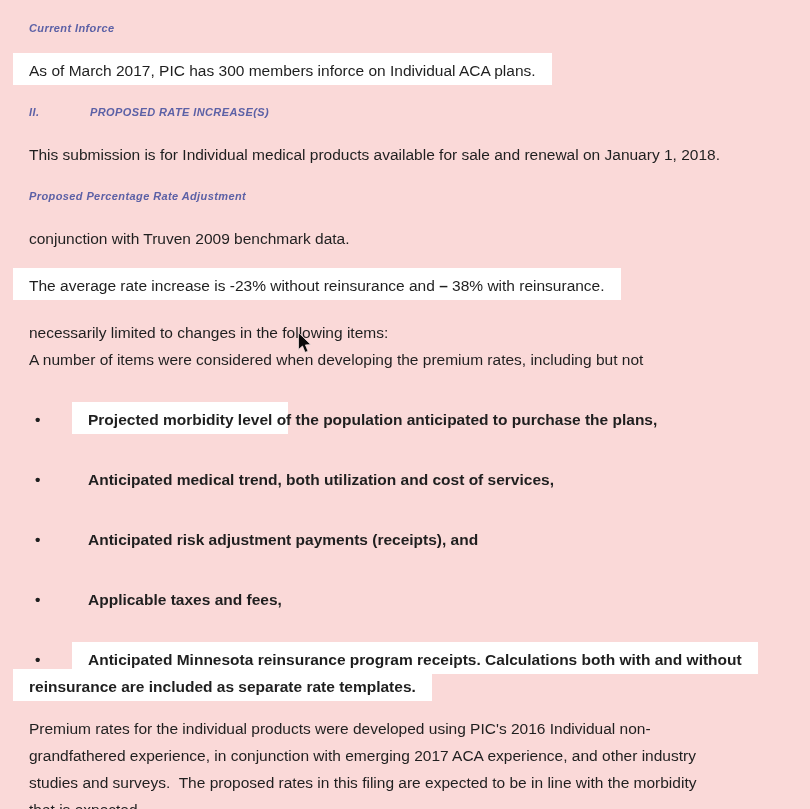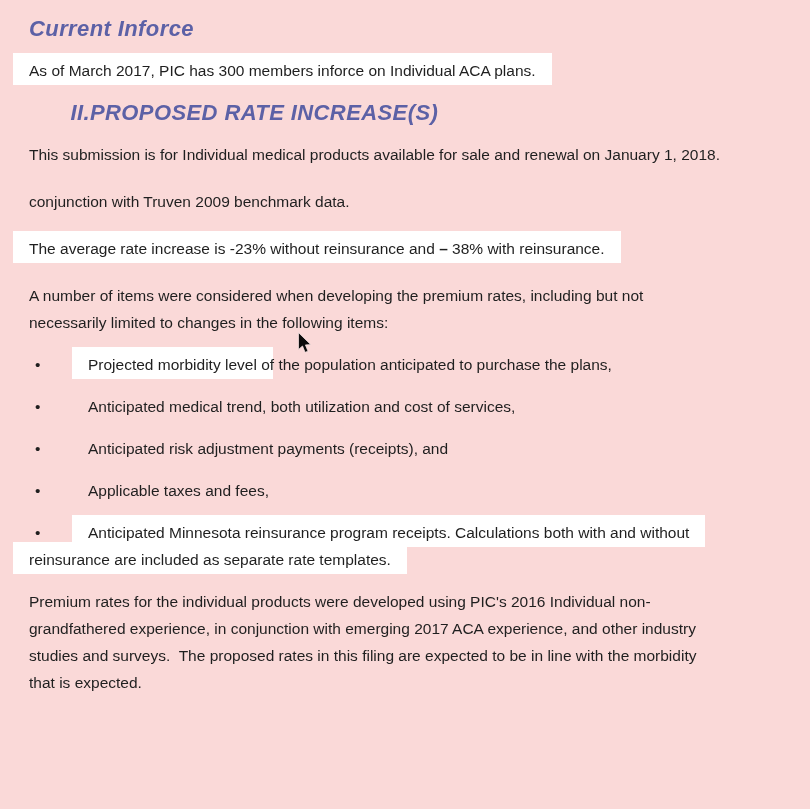--- a/index.html
+++ b/index.html
@@ -7,32 +7,32 @@
     width: 810px; height: 809px;
     background: #fad9d8;
     font-family: "Liberation Sans", sans-serif;
     position: relative;
     overflow: hidden;
   }
   #doc { padding: 20px 29px 0 29px; }
 
   .block { margin-top: 20px; }
   .block:first-child { margin-top: 0; }
-  .block.bullet { margin-top: 15px; }
+  .block.bullet { margin-top: 33px; font-weight: bold; }
   .block:last-child { margin-top: 15px; }
 
   .subheading, .numbered_heading {
     font-style: italic;
     font-weight: bold;
-    font-size: 22px;
+    font-size: 11px;
     line-height: 17px;
     color: #5c61a6;
     letter-spacing: 0.4px;
   }
-  .numbered_heading .num { display: inline-block; width: 61px; font-style: italic; text-align: right; }
+  .numbered_heading .num { display: inline-block; width: 61px; font-style: italic; }
 
   .line {
     font-size: 15.5px;
     line-height: 27px;
     color: #1f1f1f;
     white-space: pre;
   }
   .bullet-line .marker {
     display: inline-block;
     width: 59px;
@@ -51,29 +51,30 @@
 
 <div id="doc">
     <div class="block subheading"><span>Current Inforce</span></div>
     <div class="block paragraph">
       <div class="line"><span class="seg hl hl-start hl-end">As of March 2017, PIC has 300 members inforce on Individual ACA plans.</span></div>
     </div>
     <div class="block numbered_heading"><span class="num">II.</span><span>PROPOSED RATE INCREASE(S)</span></div>
     <div class="block paragraph">
       <div class="line"><span class="seg">This submission is for Individual medical products available for sale and renewal on January 1, 2018.</span></div>
     </div>
+    <div class="block subheading"><span>Proposed Percentage Rate Adjustment</span></div>
     <div class="block paragraph">
       <div class="line"><span class="seg">conjunction with Truven 2009 benchmark data.</span></div>
     </div>
     <div class="block paragraph">
       <div class="line"><span class="seg hl hl-start">The average rate increase is -23% without reinsurance and </span><span class="seg hl bold">–</span><span class="seg hl hl-end"> 38% with reinsurance.</span></div>
     </div>
     <div class="block paragraph">
+      <div class="line"><span class="seg">necessarily limited to changes in the following items:</span></div>
       <div class="line"><span class="seg">A number of items were considered when developing the premium rates, including but not</span></div>
-      <div class="line"><span class="seg">necessarily limited to changes in the following items:</span></div>
     </div>
     <div class="block bullet">
       <div class="line bullet-line"><span class="marker">•</span><span class="seg hl hl-start hl-end">Projected morbidity level</span><span class="seg"> of the population anticipated to purchase the plans,</span></div>
     </div>
     <div class="block bullet">
       <div class="line bullet-line"><span class="marker">•</span><span class="seg">Anticipated medical trend, both utilization and cost of services,</span></div>
     </div>
     <div class="block bullet">
       <div class="line bullet-line"><span class="marker">•</span><span class="seg">Anticipated risk adjustment payments (receipts), and</span></div>
     </div>

